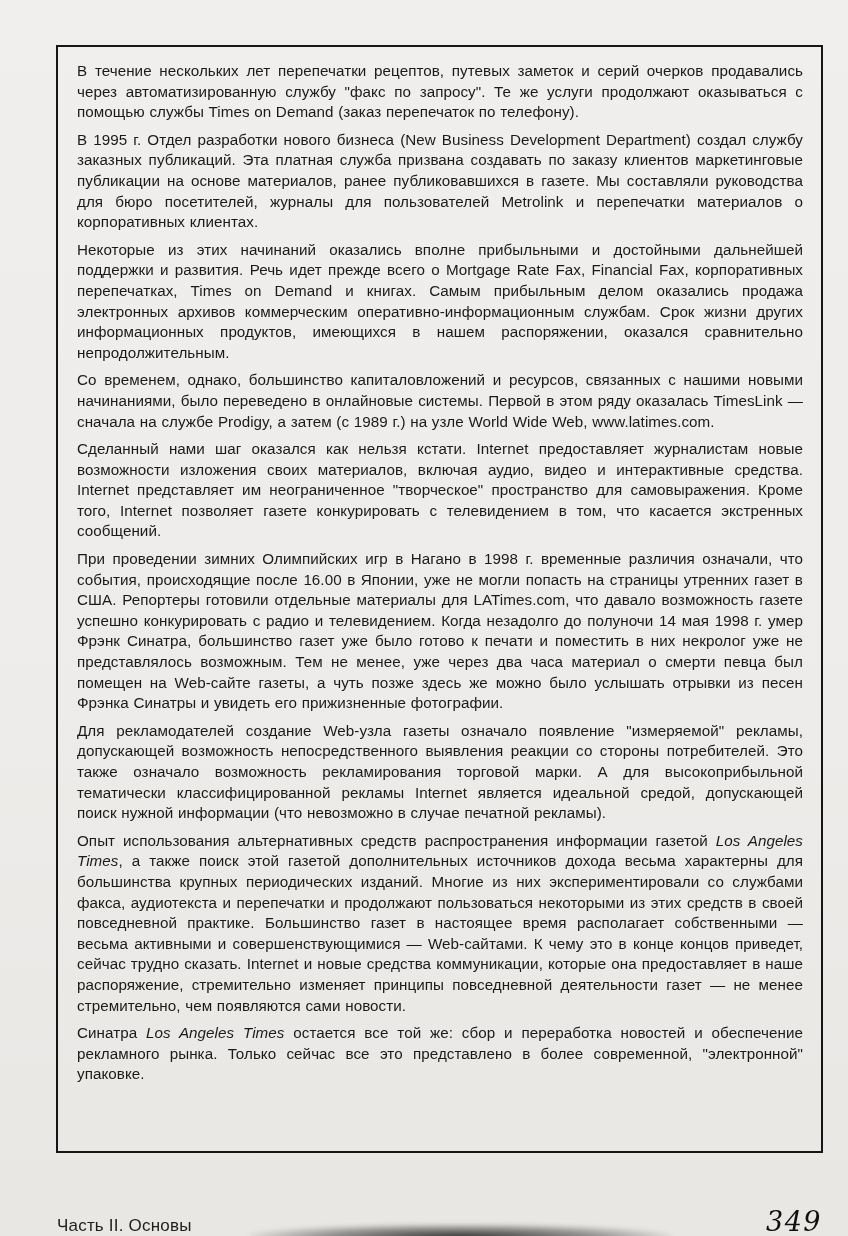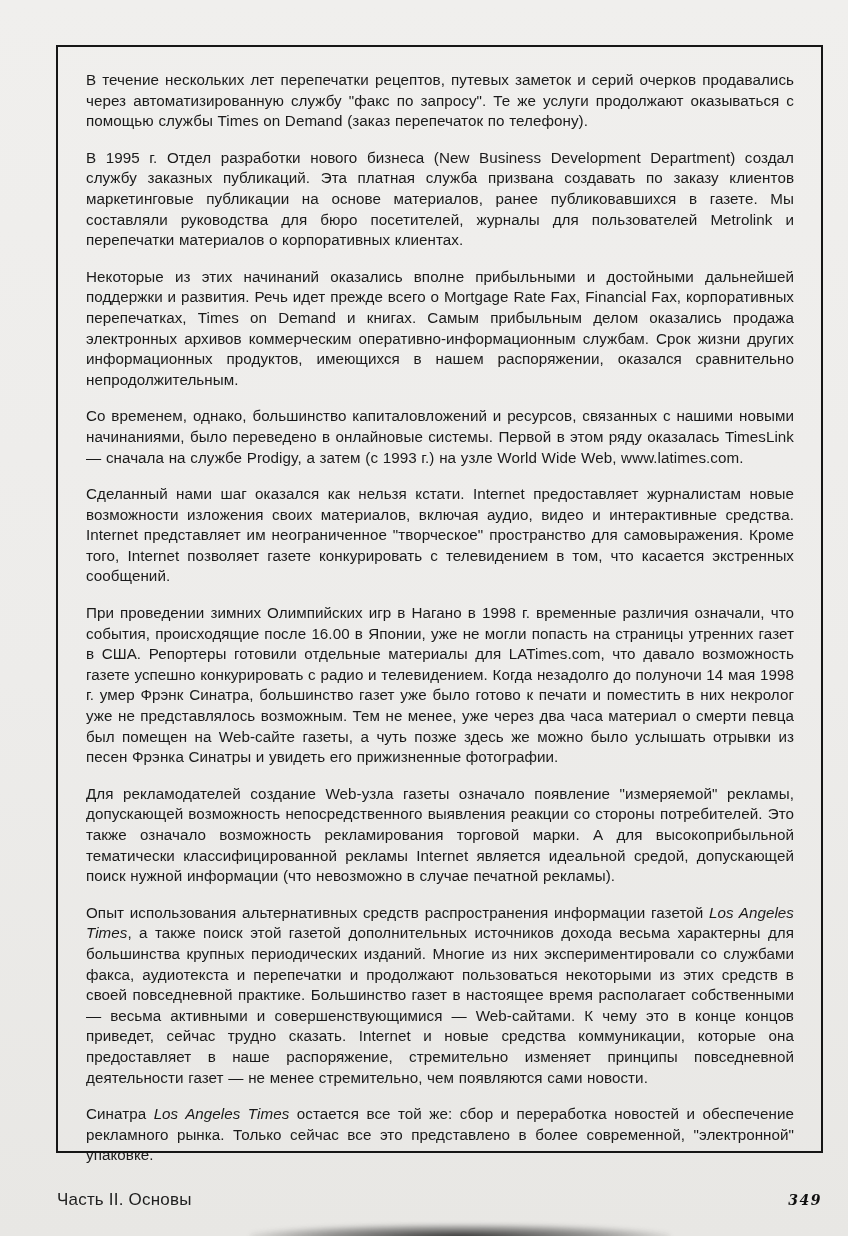--- a/index.html
+++ b/index.html
@@ -28,21 +28,21 @@
     position: absolute;
     left: 56px;
     top: 45px;
     width: 767px;
     height: 1108px;
     box-sizing: border-box;
     border: 2.5px solid #161616;
     padding: 7px 11px 10px 12px;
   }
   .para {
-    margin: 16px;
+    margin: 7px;
     text-align: justify;
     font-size: 15.2px;
     line-height: 20.6px;
     color: #1a1a1a;
     letter-spacing: 0.05px;
     word-spacing: 0.4px;
   }
   .italic {
     font-style: italic;
   }
@@ -56,37 +56,38 @@
     align-items: baseline;
   }
   .footer-left {
     font-size: 17px;
     color: #1e1e1e;
     letter-spacing: 0.2px;
   }
   .page-num {
     font-family: "DejaVu Serif", serif;
     font-style: italic;
-    font-weight: bold;
-    font-size: 14px;
+    font-weight: normal;
+    font-size: 27px;
     color: #101010;
     letter-spacing: 1.5px;
+    margin-top: 16px;
   }
 </style>
 </head>
 <body>
 
 <div class="scan-page">
 
   <div class="frame">
 
   <p class="para"><span>В течение нескольких лет перепечатки рецептов, путевых заметок и серий очерков продавались через автоматизированную службу "факс по запросу". Те же услуги продолжают оказываться с помощью службы Times on Demand (заказ перепечаток по телефону).</span></p>
       <p class="para"><span>В 1995 г. Отдел разработки нового бизнеса (New Business Development Department) создал службу заказных публикаций. Эта платная служба призвана создавать по заказу клиентов маркетинговые публикации на основе материалов, ранее публиковавшихся в газете. Мы составляли руководства для бюро посетителей, журналы для пользователей Metrolink и перепечатки материалов о корпоративных клиентах.</span></p>
       <p class="para"><span>Некоторые из этих начинаний оказались вполне прибыльными и достойными дальнейшей поддержки и развития. Речь идет прежде всего о Mortgage Rate Fax, Financial Fax, корпоративных перепечатках, Times on Demand и книгах. Самым прибыльным делом оказались продажа электронных архивов коммерческим оперативно-информационным службам. Срок жизни других информационных продуктов, имеющихся в нашем распоряжении, оказался сравнительно непродолжительным.</span></p>
-      <p class="para"><span>Со временем, однако, большинство капиталовложений и ресурсов, связанных с нашими новыми начинаниями, было переведено в онлайновые системы. Первой в этом ряду оказалась TimesLink — сначала на службе Prodigy, а затем (с 1993 г.) на узле World Wide Web, www.latimes.com.</span></p>
+      <p class="para"><span>Со временем, однако, большинство капиталовложений и ресурсов, связанных с нашими новыми начинаниями, было переведено в онлайновые системы. Первой в этом ряду оказалась TimesLink — сначала на службе Prodigy, а затем (с 1989 г.) на узле World Wide Web, www.latimes.com.</span></p>
       <p class="para"><span>Сделанный нами шаг оказался как нельзя кстати. Internet предоставляет журналистам новые возможности изложения своих материалов, включая аудио, видео и интерактивные средства. Internet представляет им неограниченное "творческое" пространство для самовыражения. Кроме того, Internet позволяет газете конкурировать с телевидением в том, что касается экстренных сообщений.</span></p>
       <p class="para"><span>При проведении зимних Олимпийских игр в Нагано в 1998 г. временные различия означали, что события, происходящие после 16.00 в Японии, уже не могли попасть на страницы утренних газет в США. Репортеры готовили отдельные материалы для LATimes.com, что давало возможность газете успешно конкурировать с радио и телевидением. Когда незадолго до полуночи 14 мая 1998 г. умер Фрэнк Синатра, большинство газет уже было готово к печати и поместить в них некролог уже не представлялось возможным. Тем не менее, уже через два часа материал о смерти певца был помещен на Web-сайте газеты, а чуть позже здесь же можно было услышать отрывки из песен Фрэнка Синатры и увидеть его прижизненные фотографии.</span></p>
       <p class="para"><span>Для рекламодателей создание Web-узла газеты означало появление "измеряемой" рекламы, допускающей возможность непосредственного выявления реакции со стороны потребителей. Это также означало возможность рекламирования торговой марки. А для высокоприбыльной тематически классифицированной рекламы Internet является идеальной средой, допускающей поиск нужной информации (что невозможно в случае печатной рекламы).</span></p>
       <p class="para"><span>Опыт использования альтернативных средств распространения информации газетой </span><span class="italic">Los Angeles Times</span><span>, а также поиск этой газетой дополнительных источников дохода весьма характерны для большинства крупных периодических изданий. Многие из них экспериментировали со службами факса, аудиотекста и перепечатки и продолжают пользоваться некоторыми из этих средств в своей повседневной практике. Большинство газет в настоящее время располагает собственными — весьма активными и совершенствующимися — Web-сайтами. К чему это в конце концов приведет, сейчас трудно сказать. Internet и новые средства коммуникации, которые она предоставляет в наше распоряжение, стремительно изменяет принципы повседневной деятельности газет — не менее стремительно, чем появляются сами новости.</span></p>
       <p class="para"><span>Синатра </span><span class="italic">Los Angeles Times</span><span> остается все той же: сбор и переработка новостей и обеспечение рекламного рынка. Только сейчас все это представлено в более современной, "электронной" упаковке.</span></p>
     </div>
 
   <div class="footer">
     <span class="footer-left">Часть II. Основы</span>
     <span class="page-num">349</span>

